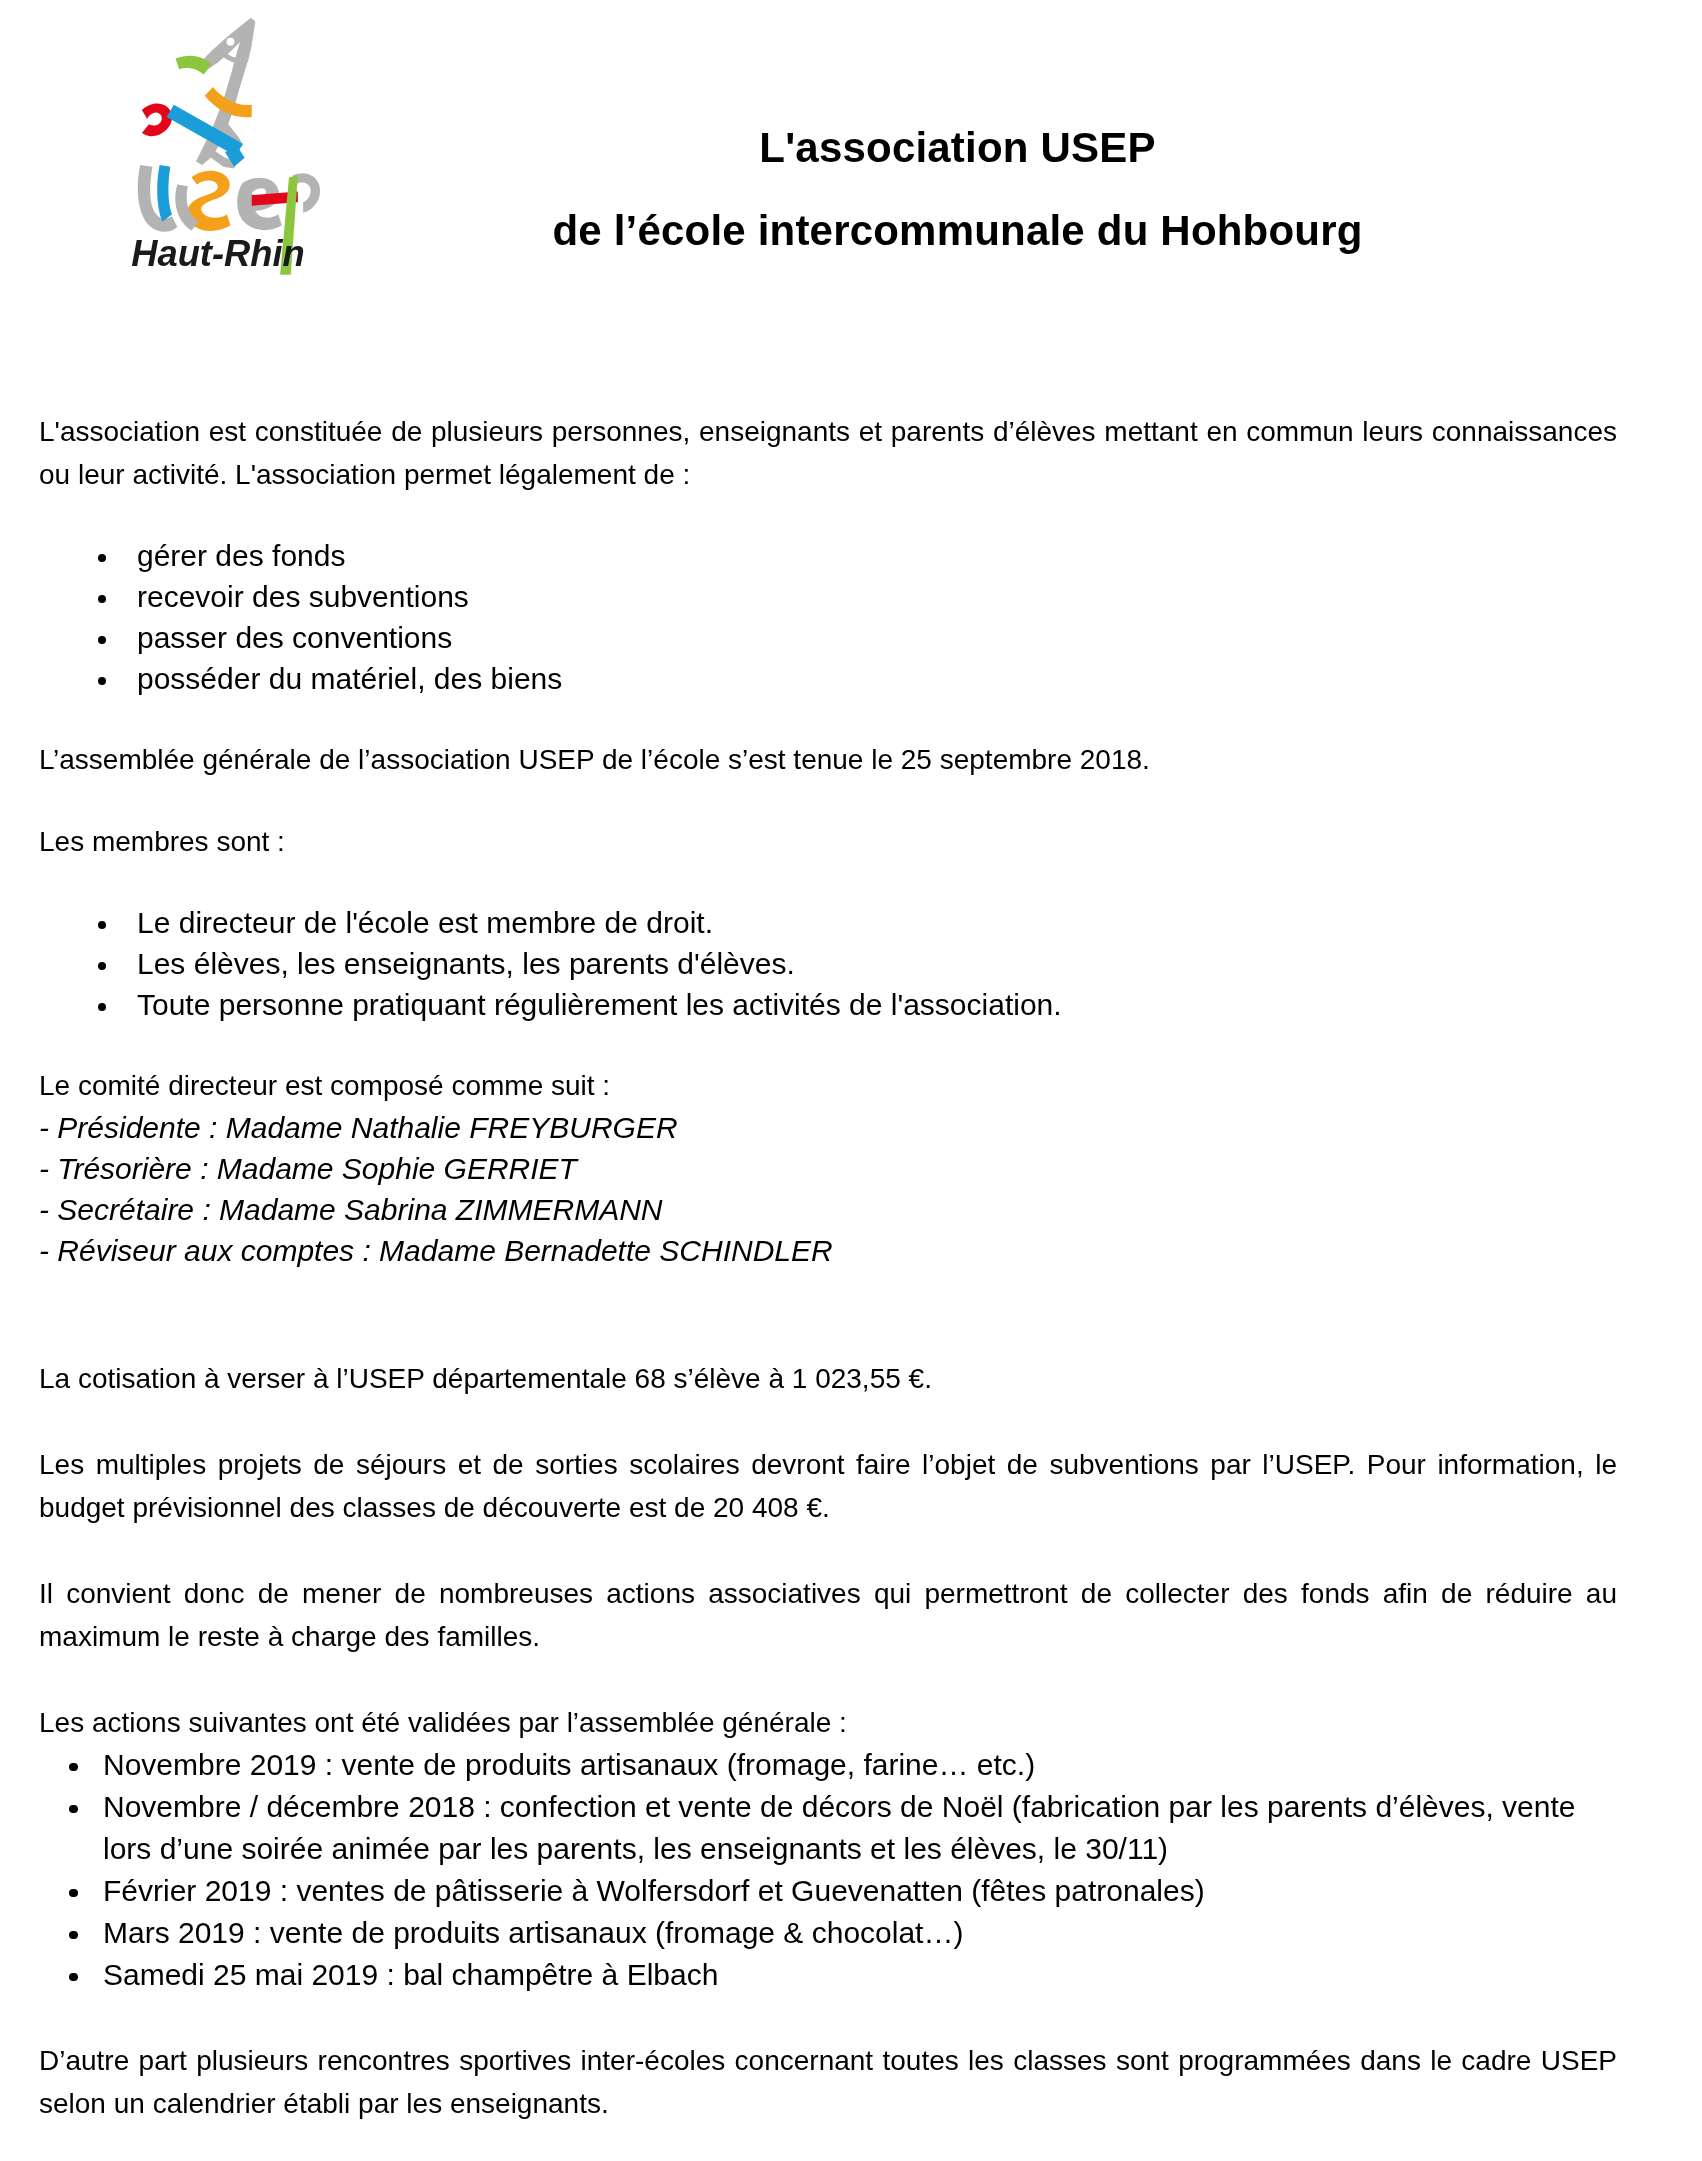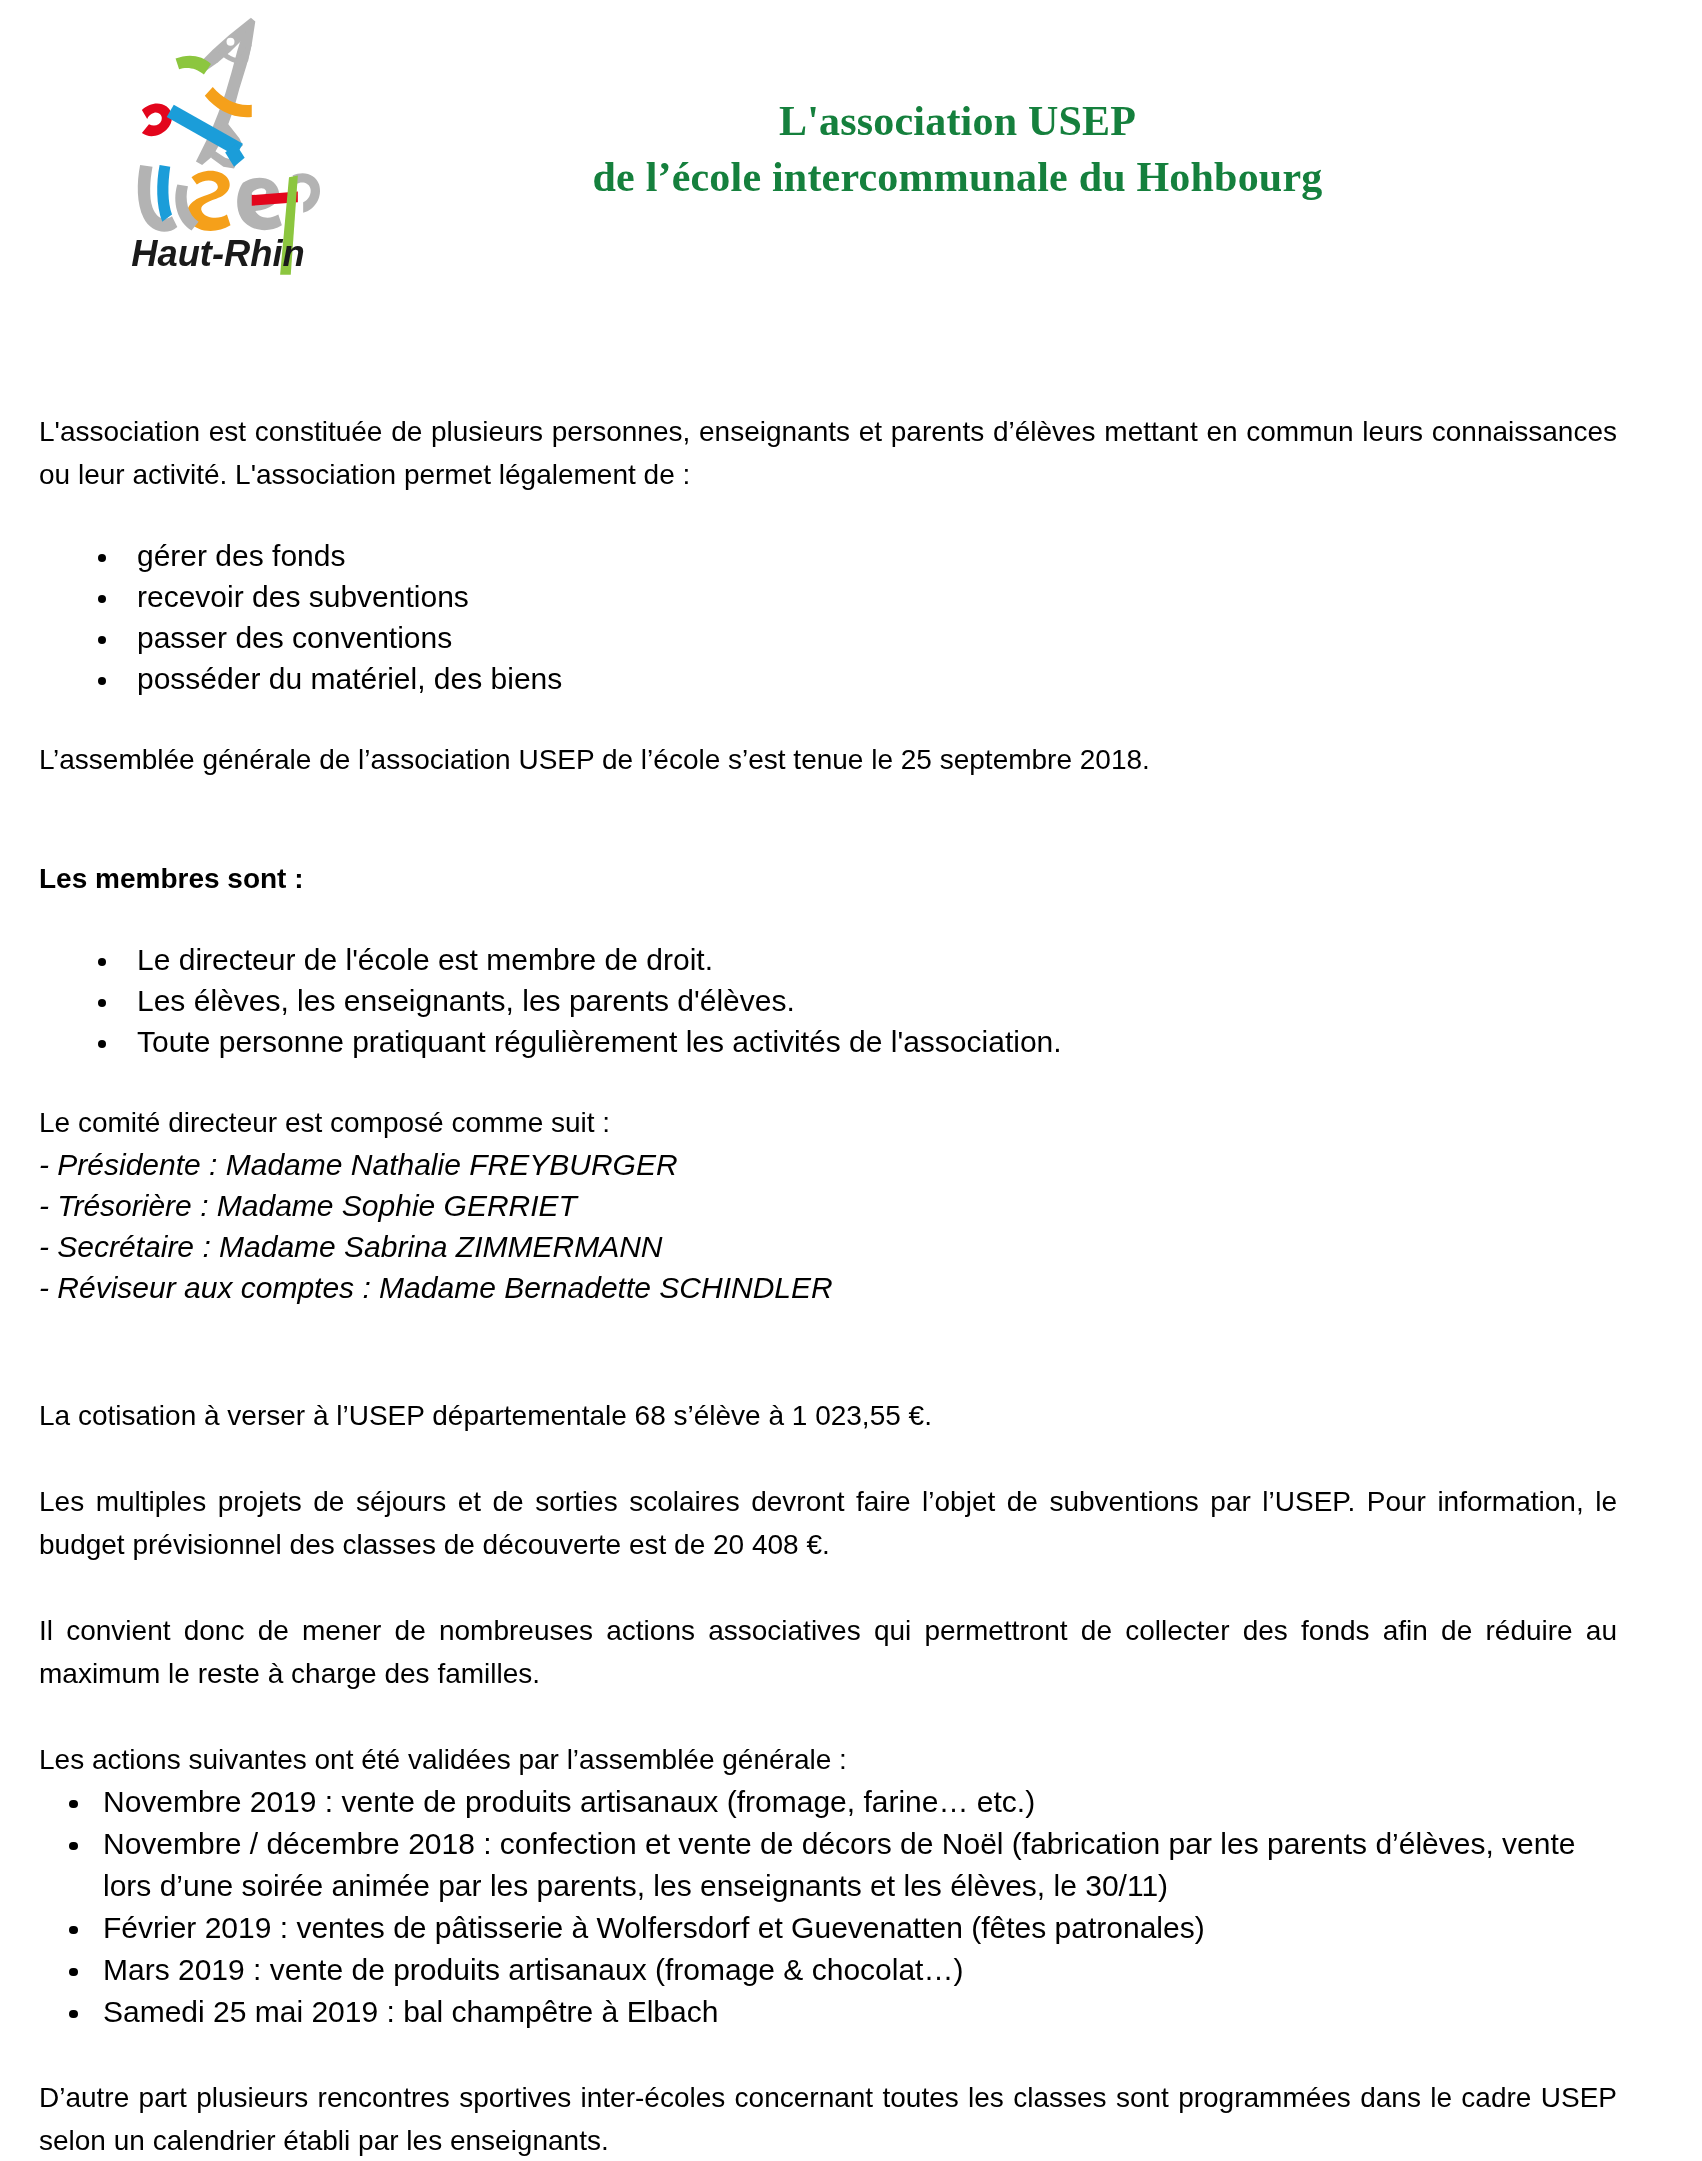--- a/index.html
+++ b/index.html
@@ -43,27 +43,28 @@
   .logo-svg { display: block; width: 266px; height: 319px; }
 
   .title-block {
     position: absolute;
     left: 381px;
     top: 93px;
     width: 1153px;
     text-align: center;
   }
   .title-line {
-    font-family: Liberation Serif, serif;
+    font-family: Liberation Sans, sans-serif;
     font-weight: bold;
     font-size: 42px;
     line-height: 56px;
     letter-spacing: 0.2px;
-    color: #15803d;
+    color: #000000;
     white-space: nowrap;
+    margin-top: 27px;
   }
 
   
   .content {
     position: absolute;
     left: 39px;
     top: 410px;
     width: 1578px;
     font-size: 30px;
     line-height: 43px;
@@ -72,21 +73,21 @@
   .para {
     font-size: 28px;
     line-height: 43px;
     margin: 0;
     font-stretch: condensed;
   }
   .para.justify {
     text-align: justify;
     text-align-last: left;
   }
-  .para.bold { font-weight: bold; margin-top: 37px; }
+  .para.bold { font-weight: normal; }
   .spacer-md { height: 39px; }
   .spacer-lg { height: 43px; }
 
   
   ul.bullets {
     margin: 0;
     padding: 0;
     list-style: none;
   }
   ul.bullets > li {

